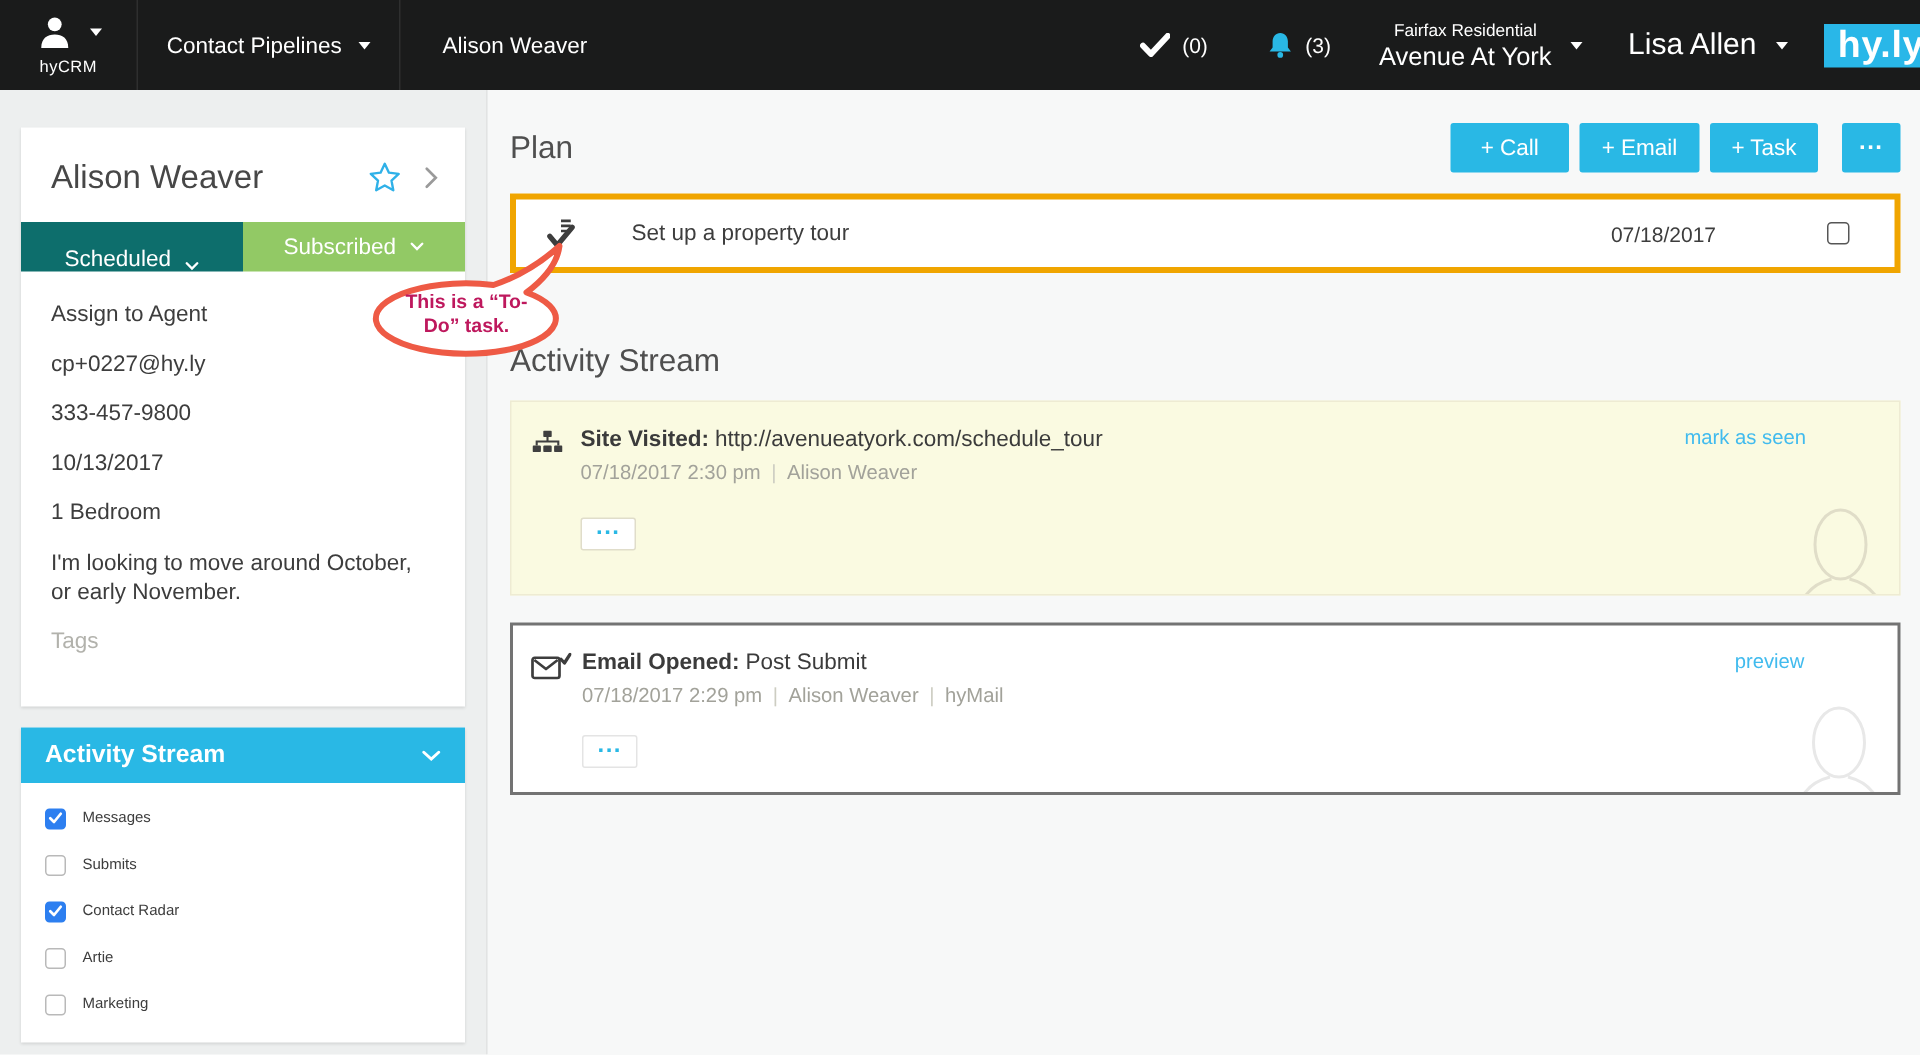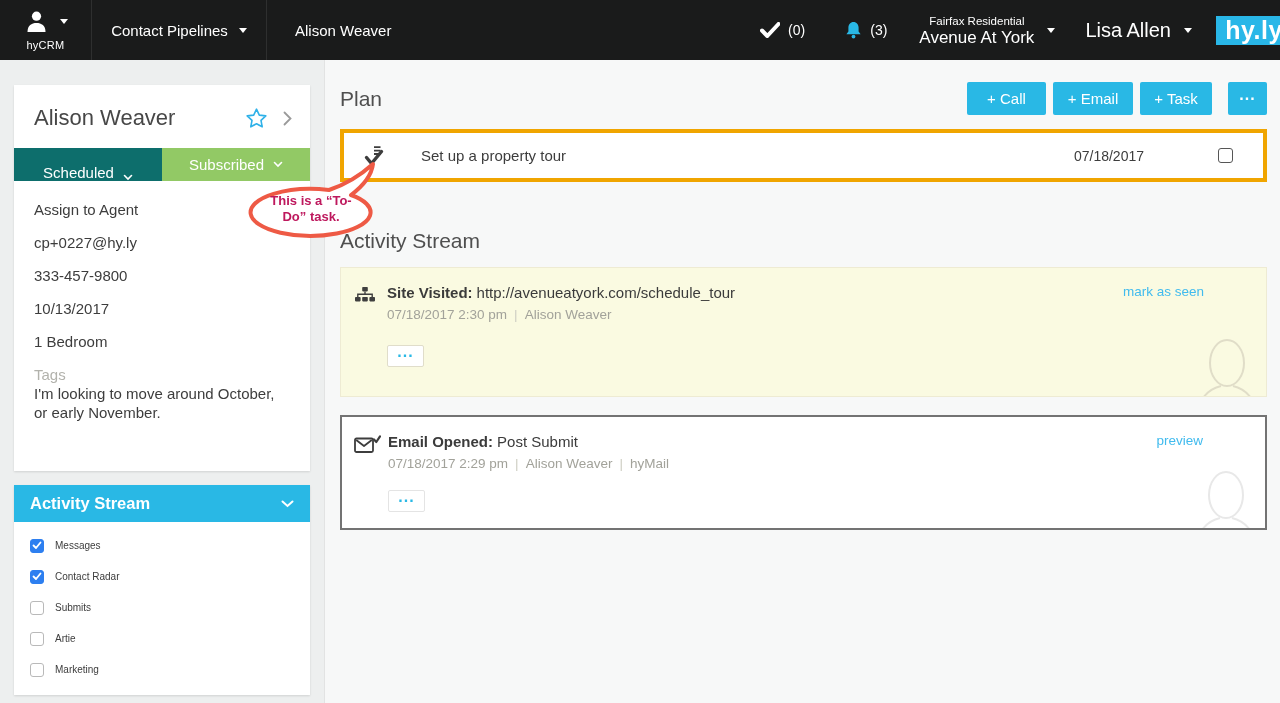--- a/index.html
+++ b/index.html
@@ -173,52 +173,52 @@
             <polyline points="1.5,1.5 5,5 8.5,1.5" fill="none" stroke="#fff" stroke-width="1.6" stroke-linecap="round"></polyline>
           </svg>
       </div>
     </div>
     <div class="contact-fields">
       <div class="field">Assign to Agent</div>
       <div class="field">cp+0227@hy.ly</div>
       <div class="field">333-457-9800</div>
       <div class="field">10/13/2017</div>
       <div class="field">1 Bedroom</div>
+      <div class="field note">I'm looking to move around October, or early November.</div>
       <div class="field tags">Tags</div>
-      <div class="field note">I'm looking to move around October, or early November.</div>
     </div>
   </div>
 
   <div class="card stream-card">
     <div class="stream-head">
       <div class="stream-title">Activity Stream</div>
       <svg width="13" height="8" viewBox="0 0 13 8">
           <polyline points="1.5,1.5 6.5,6 11.5,1.5" fill="none" stroke="#fff" stroke-width="2" stroke-linecap="round"></polyline>
         </svg>
     </div>
     <div class="stream-opts">
       <div class="opt">
         <span class="cb checked">
             <svg width="10" height="9" viewBox="0 0 10 9">
               <polyline points="1.5,4.5 4,7 8.5,1.5" fill="none" stroke="#fff" stroke-width="1.8" stroke-linecap="round" stroke-linejoin="round"></polyline>
             </svg>
           </span>
         <span>Messages</span>
       </div>
       <div class="opt">
+        <span class="cb"></span>
+        <span>Submits</span>
+      </div>
+      <div class="opt">
         <span class="cb checked">
             <svg width="10" height="9" viewBox="0 0 10 9">
               <polyline points="1.5,4.5 4,7 8.5,1.5" fill="none" stroke="#fff" stroke-width="1.8" stroke-linecap="round" stroke-linejoin="round"></polyline>
             </svg>
           </span>
         <span>Contact Radar</span>
-      </div>
-      <div class="opt">
-        <span class="cb"></span>
-        <span>Submits</span>
       </div>
       <div class="opt">
         <span class="cb"></span>
         <span>Artie</span>
       </div>
       <div class="opt">
         <span class="cb"></span>
         <span>Marketing</span>
       </div>
     </div>

